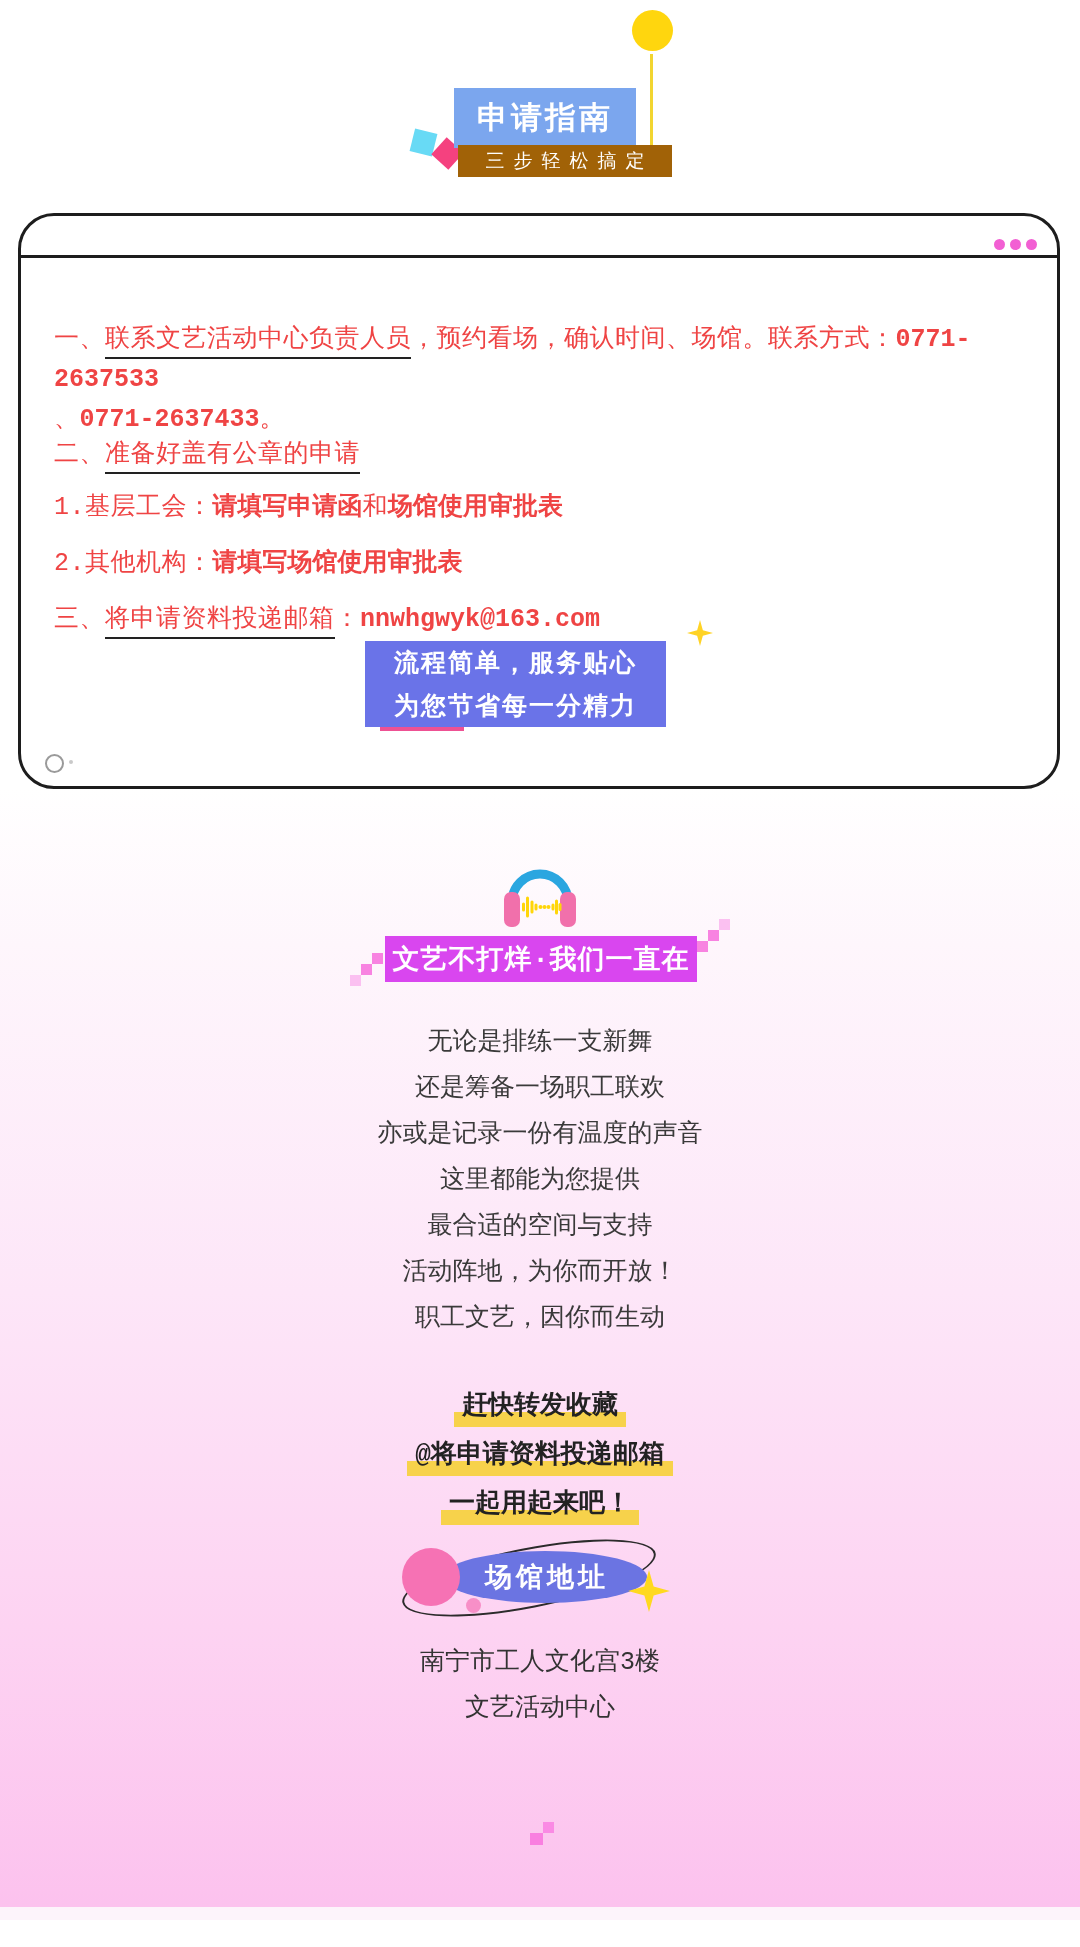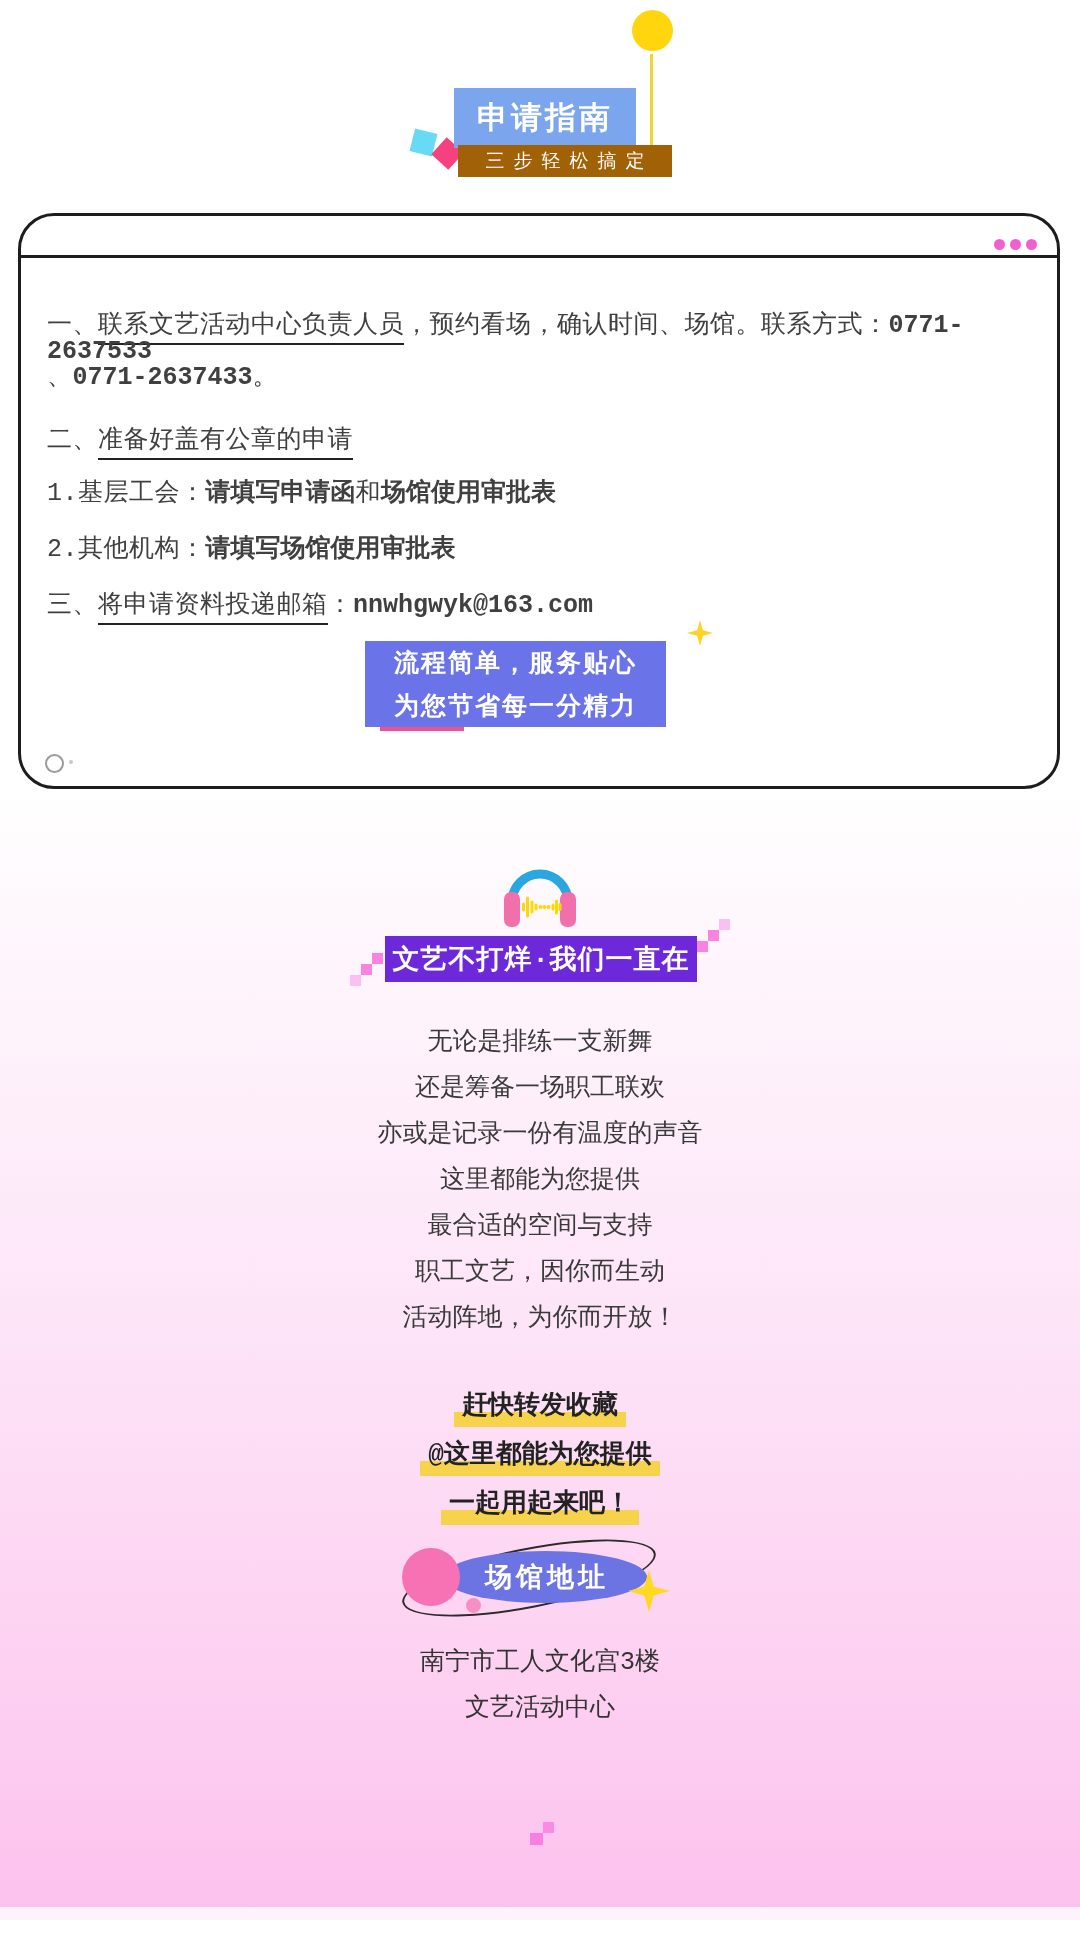--- a/index.html
+++ b/index.html
@@ -21,40 +21,40 @@
              font-size:31px;font-weight:700;letter-spacing:3px;display:flex;align-items:center;justify-content:center;z-index:2;}
   .subtitle-box{position:absolute;left:458px;top:145px;width:214px;height:32px;background:#a16207;color:#fff;
              font-size:19px;letter-spacing:9px;text-indent:9px;display:flex;align-items:center;justify-content:center;z-index:3;}
 
   
   .window-card{position:absolute;left:18px;top:213px;width:1042px;height:576px;background:#fff;
                border:3px solid #1d1d1d;border-radius:36px;box-sizing:border-box;z-index:1;}
   .card-header{position:relative;height:39px;border-bottom:3px solid #1d1d1d;}
   .dots{position:absolute;right:20px;bottom:5px;display:flex;gap:5px;}
   .dot{width:11px;height:11px;border-radius:50%;background:#f25fd3;}
-  .step{position:absolute;left:25px;right:20px;margin:1px;font-size:25px;color:#404040;line-height:26px;letter-spacing:0.5px;}
+  .step{position:absolute;left:25px;right:20px;margin:8px;font-size:25px;color:#ef4444;line-height:40px;letter-spacing:0.5px;}
   .step.p1{top:96px;}
   .step.p2{top:211px;}
   .step.p3{top:264px;}
   .step.p4{top:320px;}
   .step.p5{top:376px;}
   .u{border-bottom:2px solid #222;padding-bottom:3px;}
   .step b{font-weight:700;letter-spacing:0;}
   .cta-box{position:absolute;left:344px;top:425px;width:301px;height:86px;background:#6a73e8;color:#fff;
            font-size:25px;font-weight:700;letter-spacing:2px;display:flex;flex-direction:column;
            align-items:center;justify-content:center;gap:10px;z-index:2;}
   .cta-strip{position:absolute;left:359px;top:508px;width:84px;height:7px;background:#ee5193;z-index:1;}
   .sparkle{background:#ffd326;clip-path:polygon(50% 0,61% 39%,100% 50%,61% 61%,50% 100%,39% 61%,0 50%,39% 39%);}
   .cta-sparkle{position:absolute;left:666px;top:404px;width:26px;height:26px;}
   .mini-circle{position:absolute;left:24px;top:538px;width:15px;height:15px;border:2px solid #9a9a9a;border-radius:50%;}
   .mini-dot{position:absolute;left:48px;top:544px;width:4px;height:4px;background:#c9c9c9;border-radius:50%;}
 
   
   .headphones{position:absolute;left:500px;top:858px;}
-  .banner{position:absolute;left:385px;top:936px;width:312px;height:46px;background:#6d28d9;color:#fff;
+  .banner{position:absolute;left:385px;top:936px;width:312px;height:46px;background:#d946ef;color:#fff;
           font-size:27px;font-weight:700;letter-spacing:1px;display:flex;align-items:center;justify-content:center;z-index:2;}
   .checker{position:absolute;width:22px;height:22px;
            background:conic-gradient(#f883e1 0 25%,transparent 25% 50%,#f883e1 50% 75%,transparent 75% 100%);}
   .ck1{left:361px;top:953px;}
   .ck3{left:697px;top:930px;}
   .cklite{position:absolute;width:11px;height:11px;background:#fbc0f1;}
   .ck2{left:350px;top:975px;}
   .ck4{left:719px;top:919px;}
   .art-lines{position:absolute;left:0;top:1020px;width:1080px;text-align:center;color:#3a3a3a;font-size:25px;}
   .art-lines p{margin:0;line-height:46px;}
@@ -156,27 +156,27 @@
   <div class="banner">文艺不打烊·我们一直在</div>
   <div class="checker ck3"></div>
   <div class="cklite ck4"></div>
 
   <div class="art-lines">
     <p>无论是排练一支新舞</p>
     <p>还是筹备一场职工联欢</p>
     <p>亦或是记录一份有温度的声音</p>
     <p>这里都能为您提供</p>
     <p>最合适的空间与支持</p>
+    <p>活动阵地，为你而开放！</p>
     <p>职工文艺，因你而生动</p>
-    <p>活动阵地，为你而开放！</p>
   </div>
 
   <div class="hl-lines">
     <p><span class="hl">赶快转发收藏</span></p>
-    <p><span class="hl">@这里都能为您提供</span></p>
+    <p><span class="hl">@将申请资料投递邮箱</span></p>
     <p><span class="hl">一起用起来吧！</span></p>
   </div>
 
   <div class="orbit"></div>
   <div class="addr-pill">场馆地址</div>
   <div class="addr-circle"></div>
   <div class="addr-dot"></div>
   <div class="addr-sparkle sparkle"></div>
 
   <div class="addr-lines">

